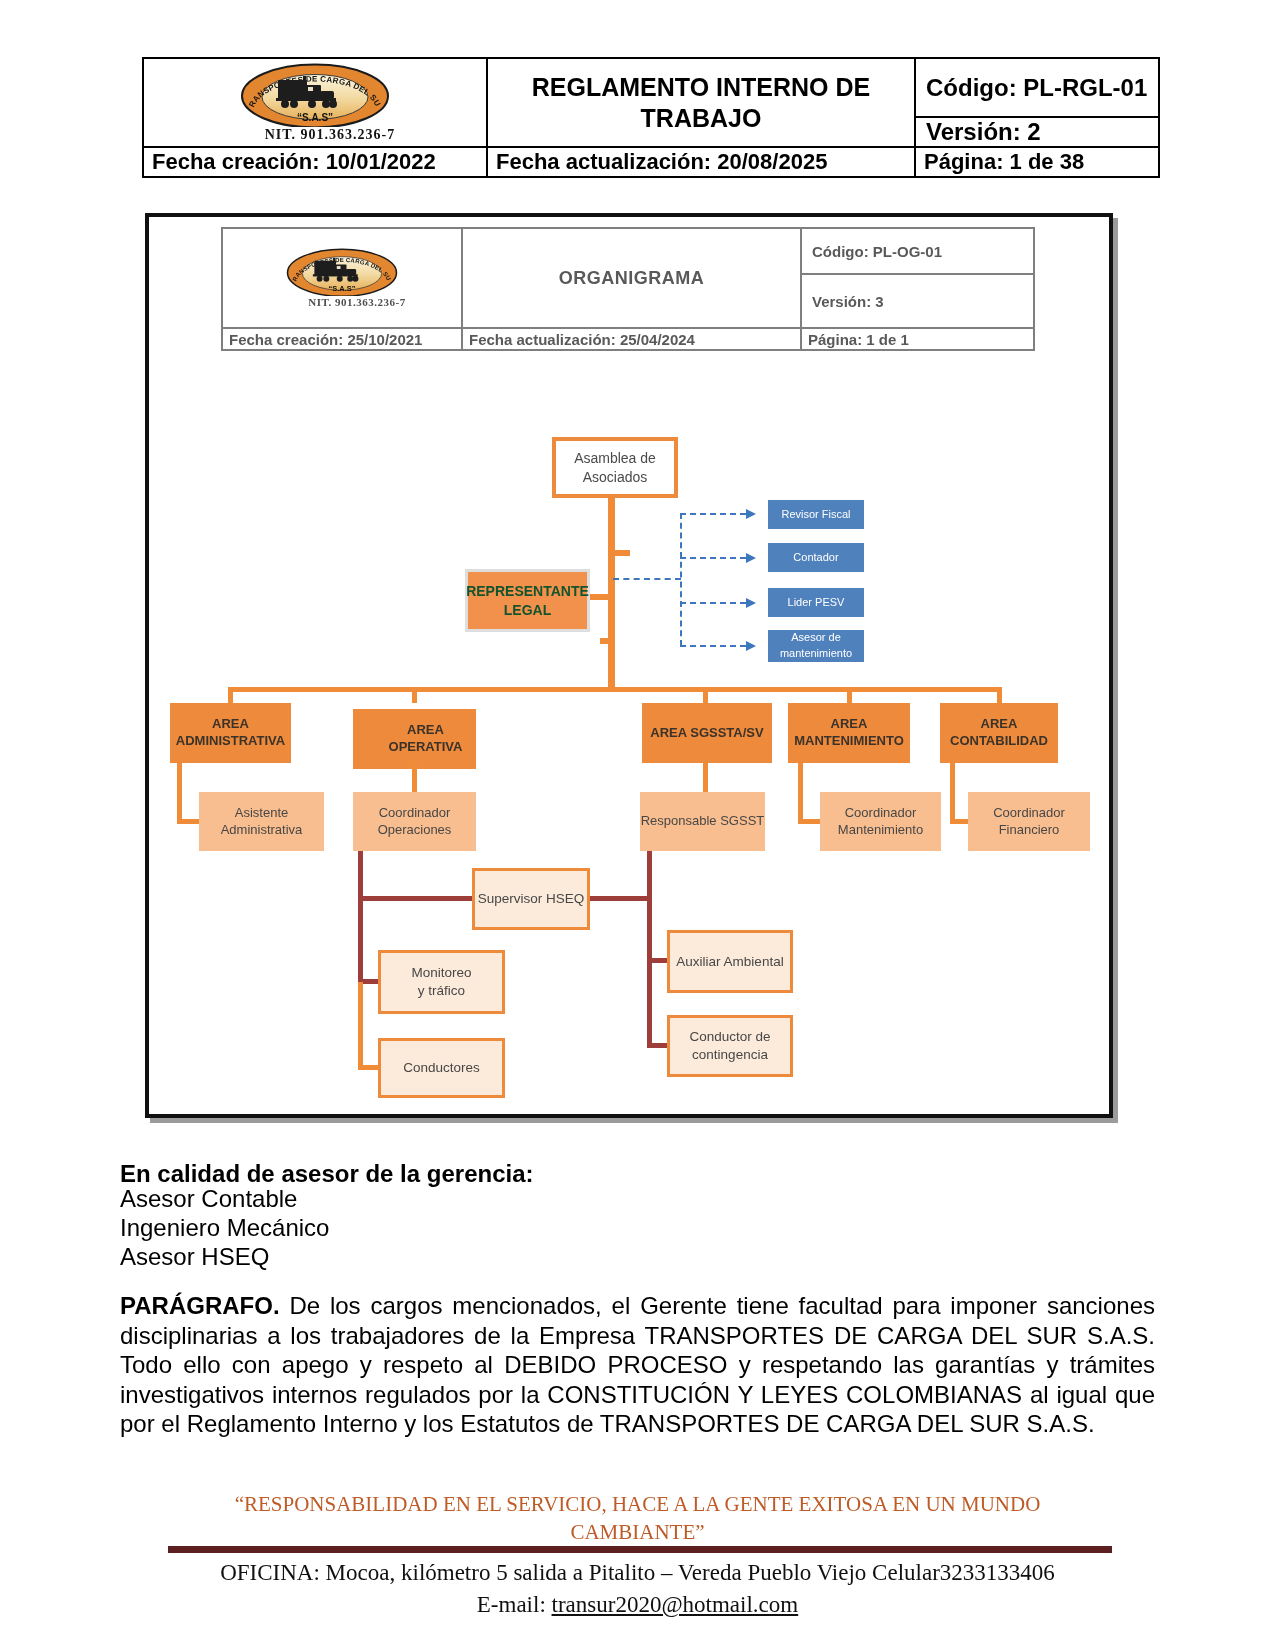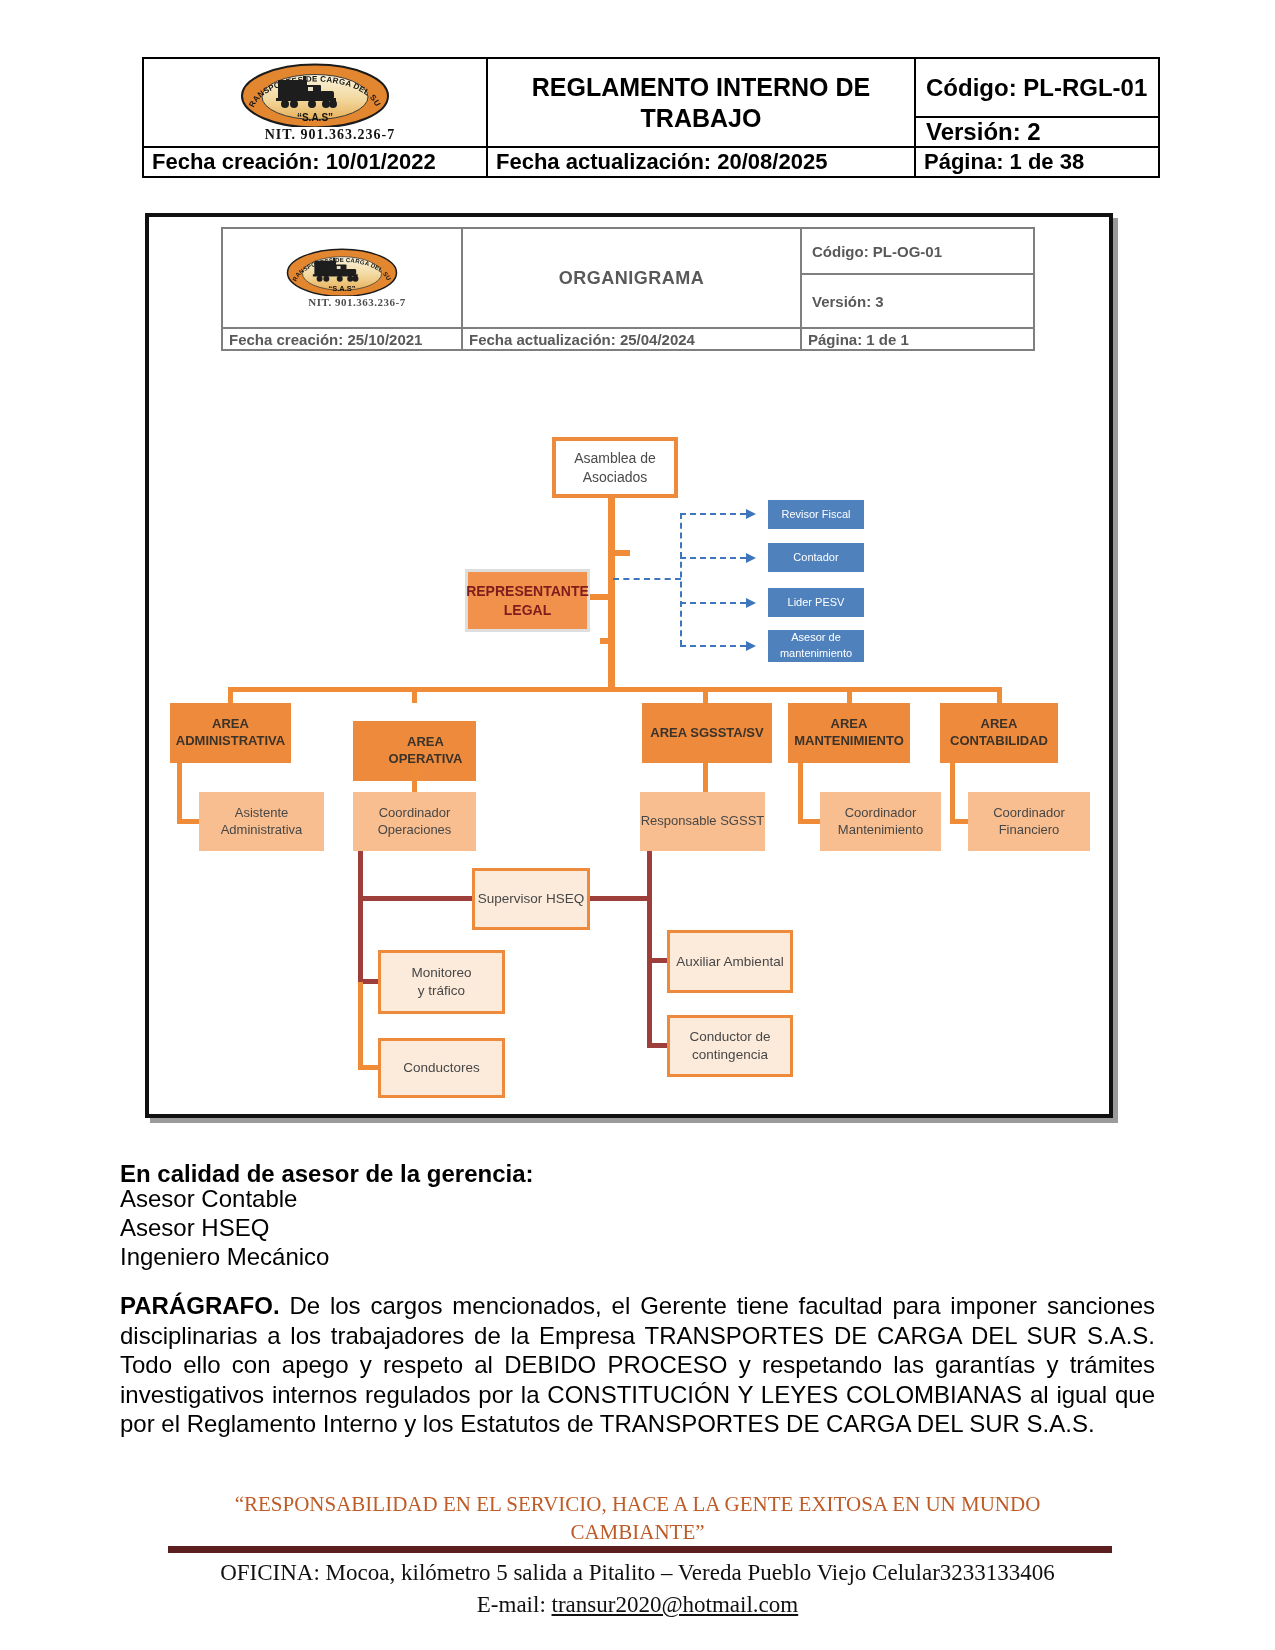--- a/index.html
+++ b/index.html
@@ -22,21 +22,21 @@
   .t2{border:2px solid #7f7f7f;}
   .t2 .cell{position:absolute;box-sizing:border-box;color:#595959;}
   .gbl{border-left:2px solid #7f7f7f;}
   .gbt{border-top:2px solid #7f7f7f;}
   .t2-title{display:flex;align-items:center;justify-content:center;font-weight:bold;font-size:18px;letter-spacing:0.5px;}
   .t2-code{display:flex;align-items:center;font-weight:bold;font-size:15px;padding-left:10px;}
   .t2-date{display:flex;align-items:center;font-weight:bold;font-size:15px;padding-left:6px;}
   
   .node{display:flex;align-items:center;justify-content:center;text-align:center;line-height:1.3;}
   .n-asamblea{background:#fff;border:4px solid #EE8A3B;color:#4a4a4a;font-size:14px;}
-  .n-rep{background:#F1914B;border:3px solid #dedede;color:#7f1d1d;font-weight:bold;font-size:14px;}
+  .n-rep{background:#F1914B;border:3px solid #dedede;color:#14532d;font-weight:bold;font-size:14px;}
   .n-blue{background:#4F81BD;color:#fff;font-size:11px;line-height:1.45;}
   .n-area{background:#ED8A3C;color:#3b3229;font-weight:bold;font-size:13px;}
   .n-sub{background:#F9BE8F;color:#474747;font-size:13px;}
   .n-cream{background:#FCEBDB;border:3px solid #EE8A3B;color:#474747;font-size:13.5px;}
   .oline{background:#F08C38;}
   .mline{background:#9E3E3B;}
   .staff-line{height:0;border-top:2px dashed #3E76BD;}
   .staff-line::after{content:"";position:absolute;right:-10px;top:-6px;width:0;height:0;
       border-left:10px solid #3E76BD;border-top:5px solid transparent;border-bottom:5px solid transparent;}
   .blue-feed{height:0;border-top:2px dashed #3E76BD;}
@@ -145,21 +145,21 @@
     <div class="abs node n-blue" style="left:619px;top:413px;width:96px;height:32px;">Asesor de mantenimiento</div>
 
     <div class="abs oline" style="left:81px;top:470px;width:772px;height:5px;"></div>
     <div class="abs oline" style="left:79px;top:470px;width:5px;height:16px;"></div>
     <div class="abs oline" style="left:263px;top:470px;width:5px;height:16px;"></div>
     <div class="abs oline" style="left:554px;top:470px;width:5px;height:16px;"></div>
     <div class="abs oline" style="left:698px;top:470px;width:5px;height:16px;"></div>
     <div class="abs oline" style="left:848px;top:470px;width:5px;height:16px;"></div>
 
     <div class="abs node n-area" style="left:21px;top:486px;width:121px;height:60px;">AREA ADMINISTRATIVA</div>
-    <div class="abs node n-area" style="left:204px;top:504px;width:123px;height:60px;padding-left:22px;">AREA OPERATIVA</div>
+    <div class="abs node n-area" style="left:204px;top:492px;width:123px;height:60px;padding-left:22px;">AREA OPERATIVA</div>
     <div class="abs node n-area" style="left:493px;top:486px;width:130px;height:60px;">AREA SGSSTA/SV</div>
     <div class="abs node n-area" style="left:639px;top:486px;width:122px;height:60px;">AREA MANTENIMIENTO</div>
     <div class="abs node n-area" style="left:791px;top:486px;width:118px;height:60px;">AREA CONTABILIDAD</div>
 
     <div class="abs oline" style="left:28px;top:546px;width:5px;height:61px;"></div>
     <div class="abs oline" style="left:28px;top:602px;width:22px;height:5px;"></div>
     <div class="abs oline" style="left:263px;top:546px;width:5px;height:29px;"></div>
     <div class="abs oline" style="left:554px;top:546px;width:5px;height:29px;"></div>
     <div class="abs oline" style="left:649px;top:546px;width:5px;height:61px;"></div>
     <div class="abs oline" style="left:649px;top:602px;width:22px;height:5px;"></div>
@@ -186,22 +186,22 @@
     <div class="abs node n-cream" style="left:229px;top:733px;width:127px;height:64px;padding:0 26px;">Monitoreo y tráfico</div>
     <div class="abs node n-cream" style="left:229px;top:821px;width:127px;height:60px;">Conductores</div>
     <div class="abs node n-cream" style="left:518px;top:713px;width:126px;height:63px;">Auxiliar Ambiental</div>
     <div class="abs node n-cream" style="left:518px;top:798px;width:126px;height:62px;padding:8px 14px;">Conductor de contingencia</div>
   </div>
 
   <div class="abs h-bold" style="left:120px;top:1132px;width:1035px;">En calidad de asesor de la gerencia:</div>
 
   <div class="abs" style="left:120px;top:1184px;width:1035px;">
     <div class="body-line">Asesor Contable</div>
+    <div class="body-line">Ingeniero Mecánico</div>
     <div class="body-line">Asesor HSEQ</div>
-    <div class="body-line">Ingeniero Mecánico</div>
   </div>
 
   <div class="abs para" style="left:120px;top:1291px;width:1035px;"><b>PARÁGRAFO.</b><span> De los cargos mencionados, el Gerente tiene facultad para imponer sanciones disciplinarias a los trabajadores de la Empresa TRANSPORTES DE CARGA DEL SUR S.A.S. Todo ello con apego y respeto al DEBIDO PROCESO y respetando las garantías y trámites investigativos internos regulados por la CONSTITUCIÓN Y LEYES COLOMBIANAS al igual que por el Reglamento Interno y los Estatutos de TRANSPORTES DE CARGA DEL SUR S.A.S.</span></div>
 
   <div class="abs" style="left:120px;top:1490px;width:1035px;">
     <div class="quote" style="max-width:820px;margin:0 auto;">“RESPONSABILIDAD EN EL SERVICIO, HACE A LA GENTE EXITOSA EN UN MUNDO CAMBIANTE”</div>
   </div>
   <div class="abs rule" style="left:168px;top:1546px;width:944px;height:7px;"></div>
   <div class="abs serif-line" style="left:120px;top:1560px;width:1035px;">OFICINA: Mocoa, kilómetro 5 salida a Pitalito – Vereda Pueblo Viejo Celular3233133406</div>
   <div class="abs serif-line" style="left:120px;top:1592px;width:1035px;">

